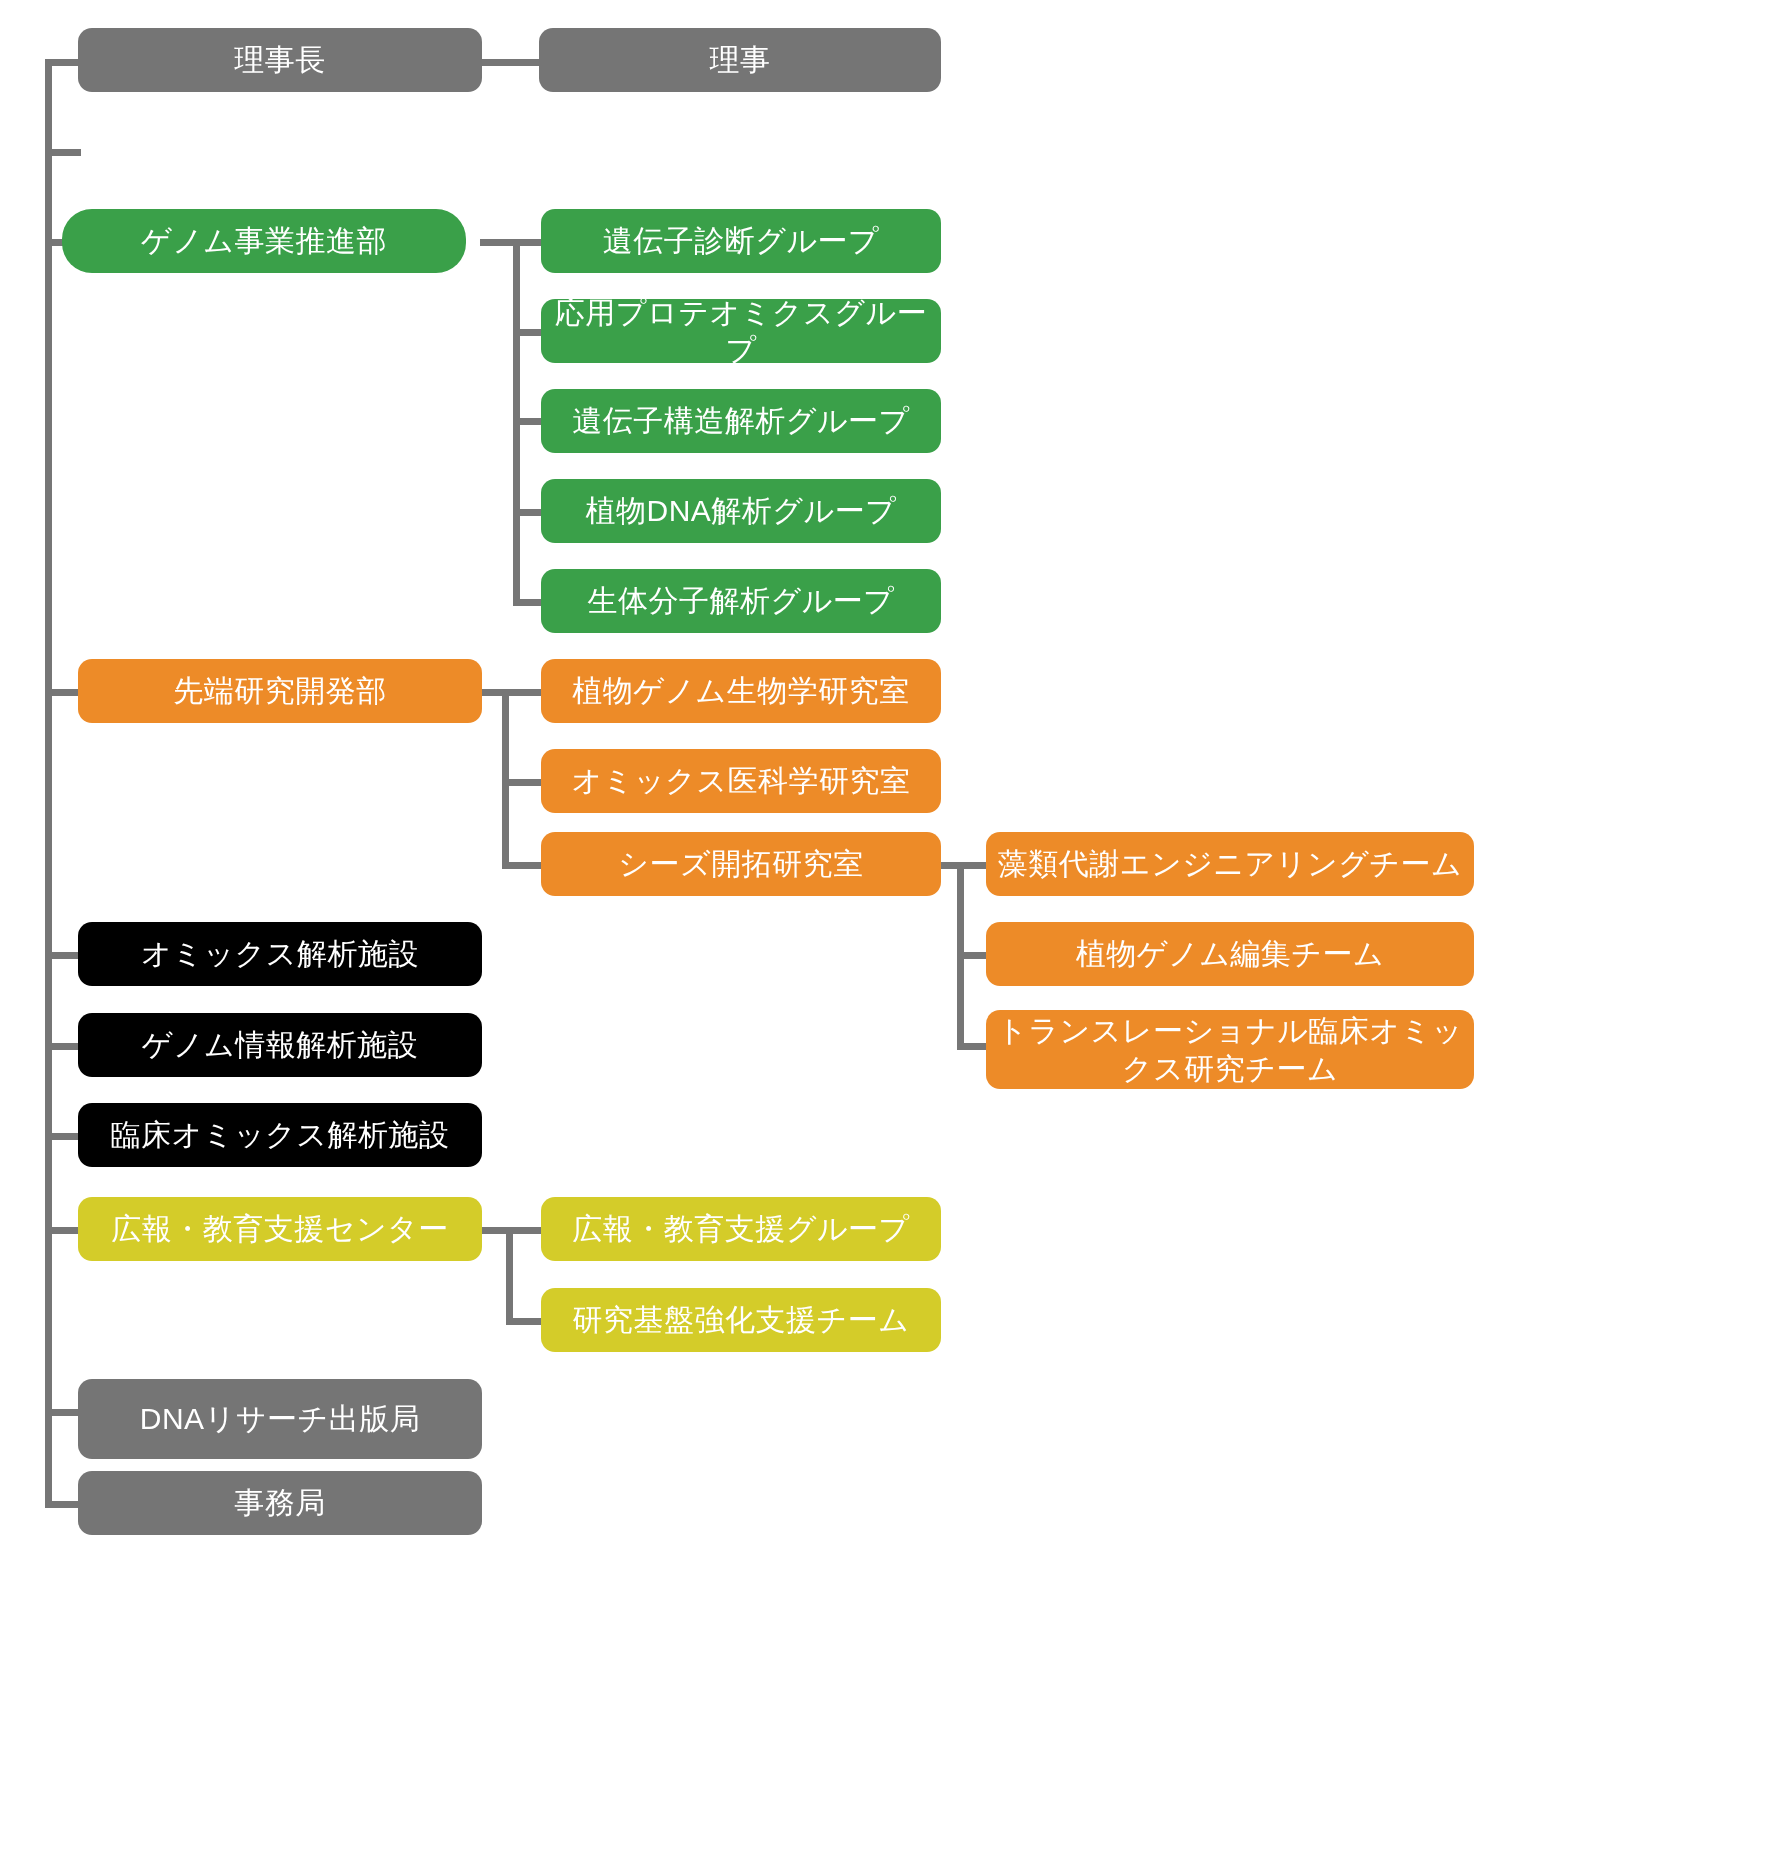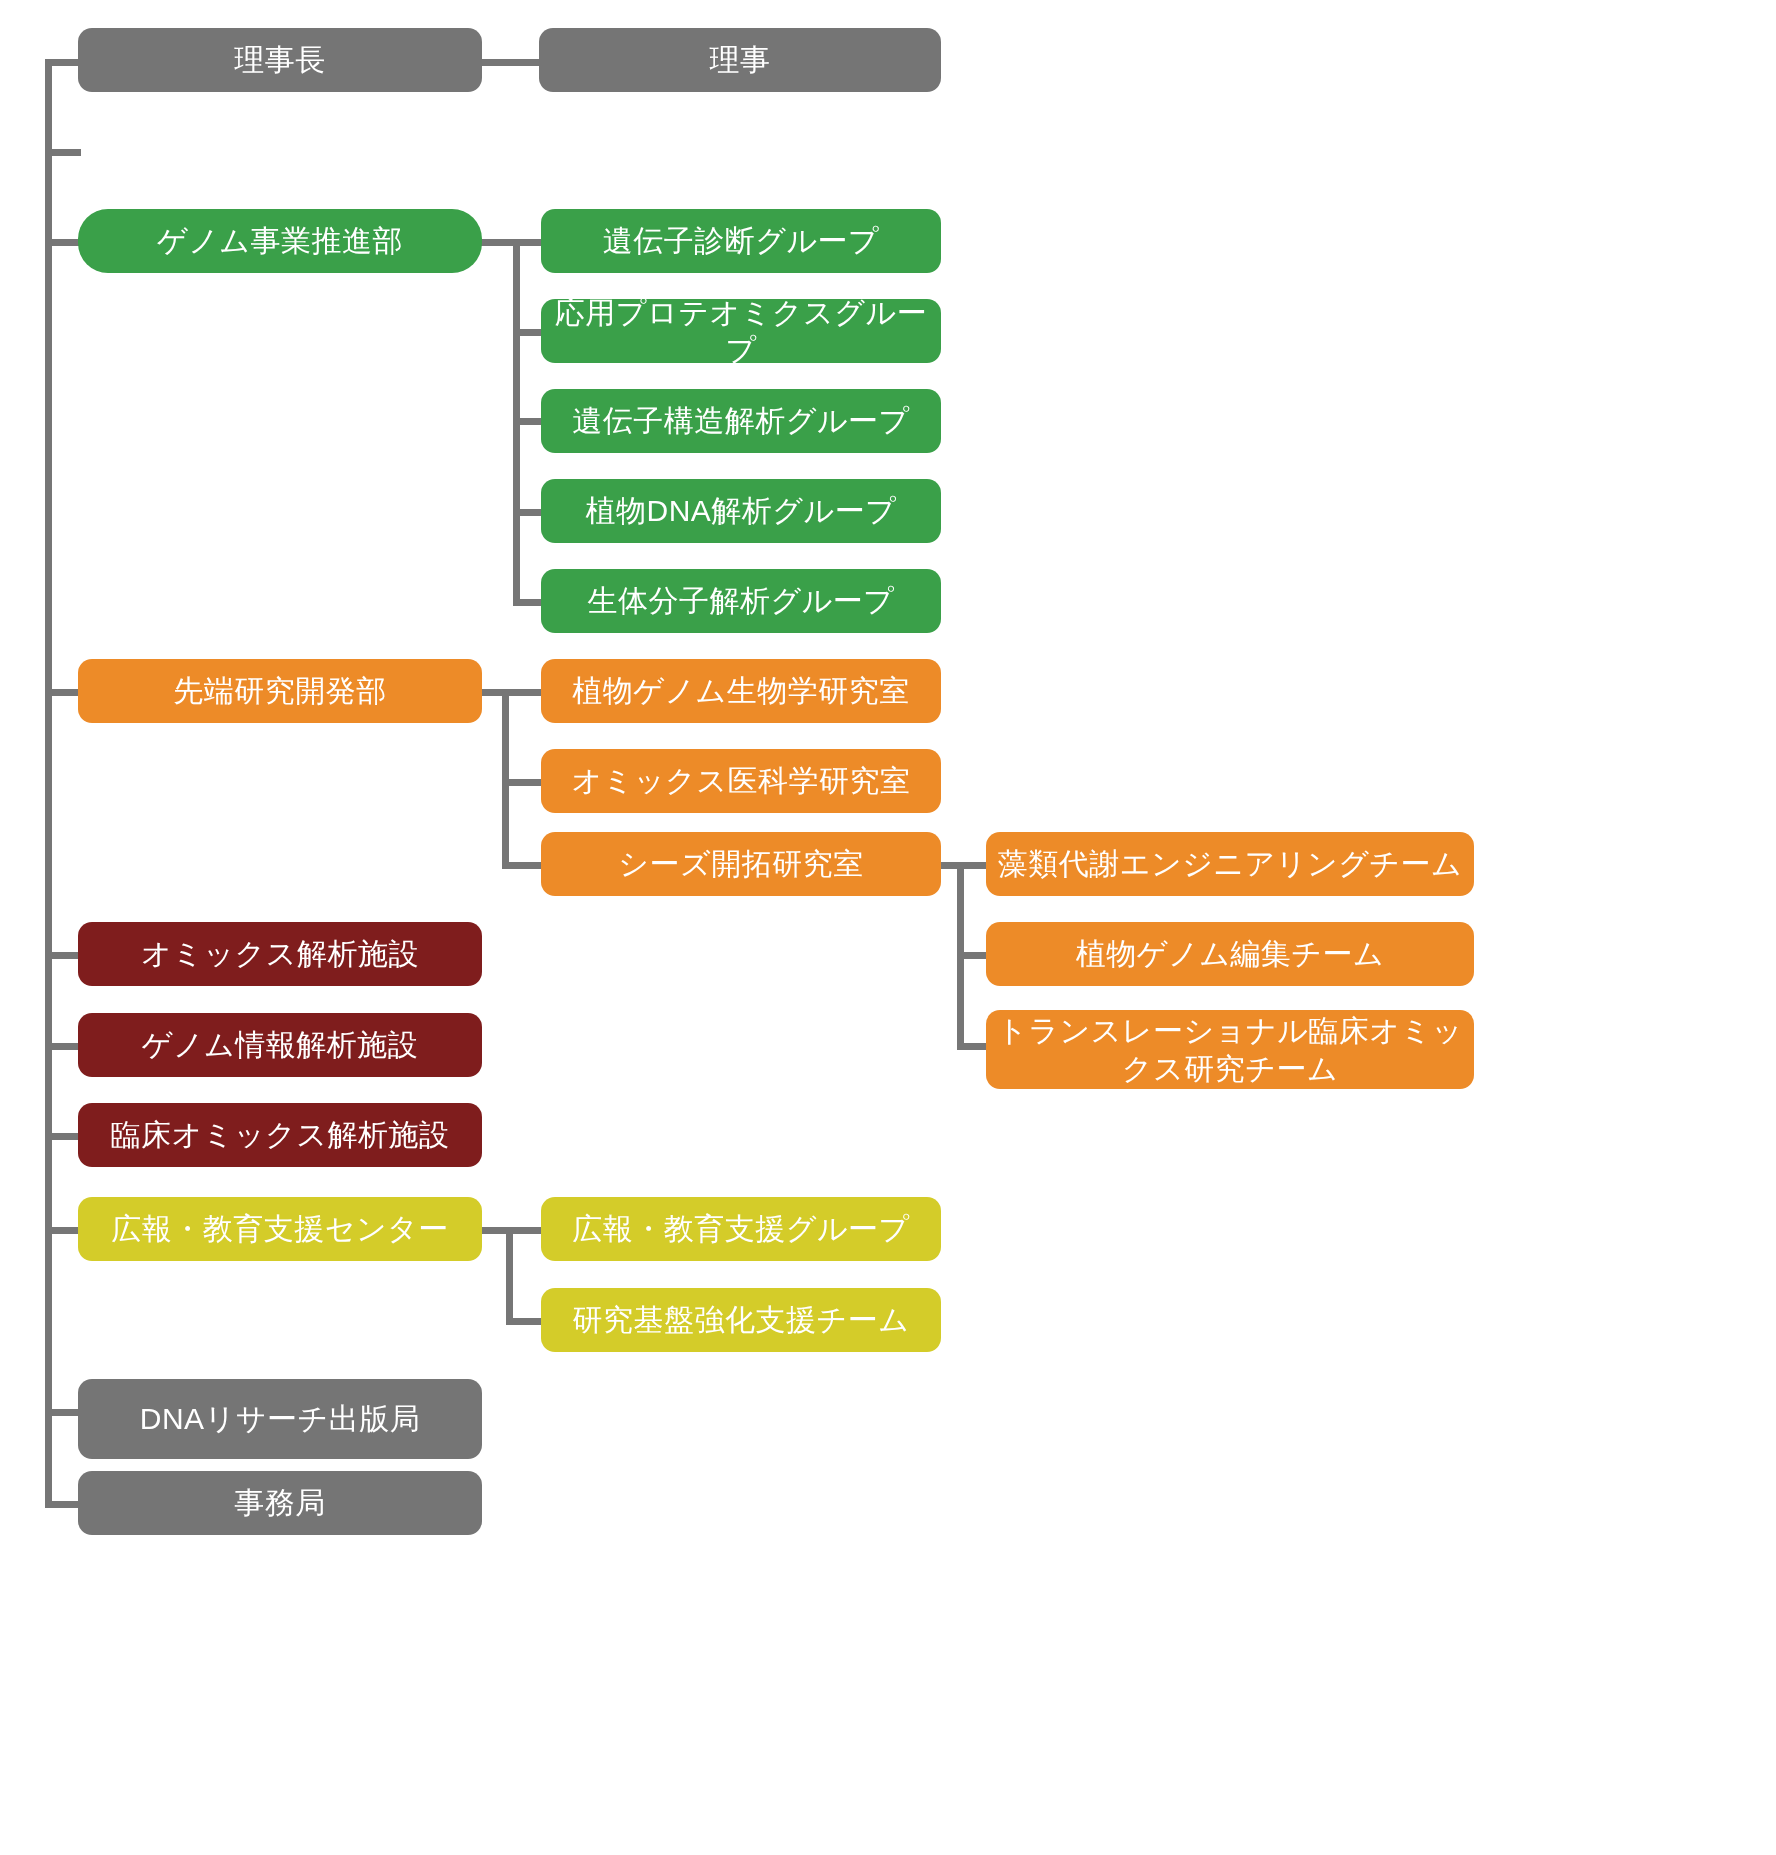--- a/index.html
+++ b/index.html
@@ -30,21 +30,21 @@
     font-size: 30px;
     line-height: 1.25;
     letter-spacing: 0.5px;
     box-sizing: border-box;
     padding: 4px 10px;
     user-select: none;
   }
   .node.gray   { background: #757575; }
   .node.green  { background: #3aa049; }
   .node.orange { background: #ed8b28; }
-  .node.blue   { background: #7f1d1d; }
+  .node.blue   { background: #000000; }
   .node.yellow { background: #d4cc29; }
 
   .connector {
     position: absolute;
     background: #767676;
   }
   .connector.h { height: 7px; }
   .connector.v { width: 7px; }
 </style>
 </head>
@@ -90,21 +90,21 @@
   <div class="connector h" style="left:480px; top:1227px; width:40px;"></div>
   <div class="connector v" style="left:506px; top:1227px; height:98px;"></div>
   <div class="connector h" style="left:506px; top:1227px; width:39px;"></div>
   <div class="connector h" style="left:506px; top:1318px; width:39px;"></div>
 
   <div class="node gray" style="left:78px; top:28px; width:404px; height:64px;">理事長</div>
 
   <div class="node gray" style="left:539px; top:28px; width:402px; height:64px;">理事</div>
 
 
-  <div class="node green" style="left:78px; top:209px; width:404px; height:64px;border-radius:30px;">ゲノム事業推進部</div>
+  <div class="node green" style="left:62px; top:209px; width:404px; height:64px;border-radius:30px;">ゲノム事業推進部</div>
 
   <div class="node green" style="left:541px; top:209px; width:400px; height:64px;">遺伝子診断グループ</div>
 
   <div class="node green" style="left:541px; top:299px; width:400px; height:64px;">応用プロテオミクスグループ</div>
 
   <div class="node green" style="left:541px; top:389px; width:400px; height:64px;">遺伝子構造解析グループ</div>
 
   <div class="node green" style="left:541px; top:479px; width:400px; height:64px;">植物DNA解析グループ</div>
 
   <div class="node green" style="left:541px; top:569px; width:400px; height:64px;">生体分子解析グループ</div>

